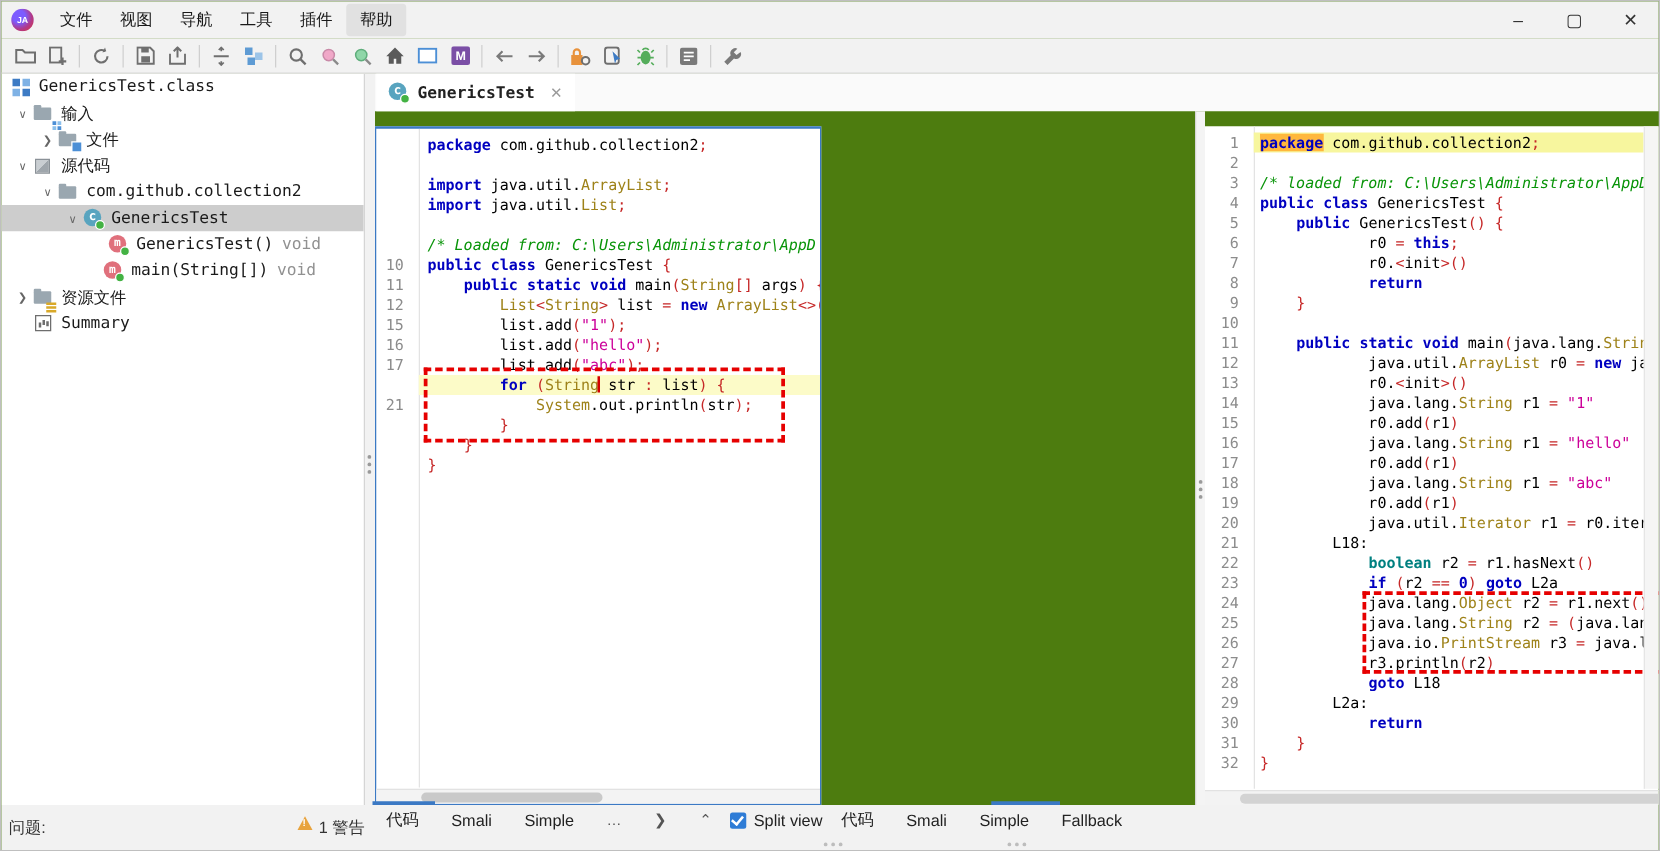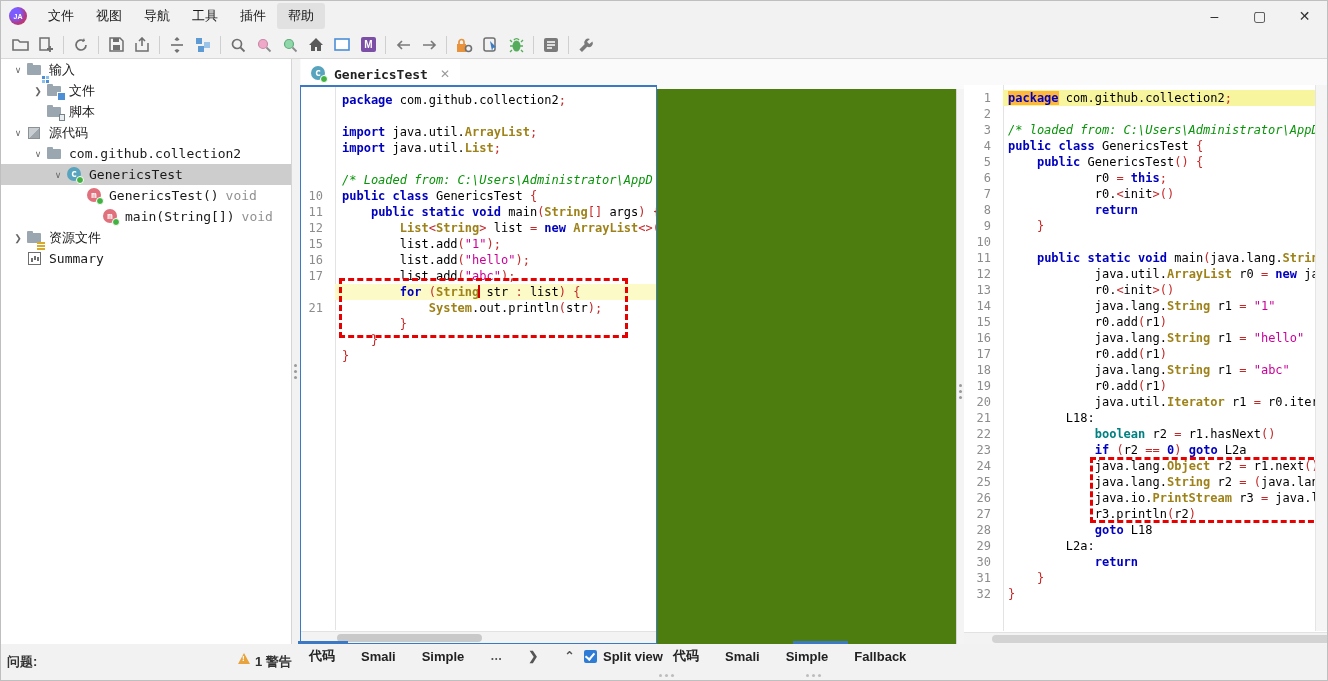--- a/index.html
+++ b/index.html
@@ -42,50 +42,50 @@
   .split-v1{position:absolute;left:291px;top:58px;width:8px;bottom:36px;background:#F2F2F2;}
   .split-v2{position:absolute;left:955px;top:88px;width:8px;bottom:36px;background:#F4F4F4;border-left:1px solid #D6D6D6;box-sizing:border-box;}
   .grip-v{position:absolute;left:2px;width:3px;height:3px;border-radius:50%;background:#9A9A9A;box-shadow:0 6px 0 #9A9A9A,0 12px 0 #9A9A9A;}
   .grip-h{position:absolute;width:3px;height:3px;border-radius:50%;background:#BDBDBD;box-shadow:6px 0 0 #BDBDBD,12px 0 0 #BDBDBD;}
   
   .tabbar{position:absolute;left:299px;top:58px;right:0;height:30px;background:#FAFAFA;}
   .etab{position:absolute;left:1px;top:0;height:30px;background:#FFF;display:flex;align-items:center;padding:0 10px 0 10px;}
   .etab .i-class{display:inline-block;width:17px;height:16px;position:relative;margin-right:6px;}
   .etab-label{font:bold 13px "DejaVu Sans Mono","Liberation Mono",monospace;color:#222;}
   .etab-close{margin-left:12px;color:#9A9A9A;font-size:12px;}
-  .pane{position:absolute;top:84px;bottom:36px;background:#FFF;overflow:hidden;}
+  .pane{position:absolute;top:100px;bottom:36px;background:#FFF;overflow:hidden;}
   .pane-mid{left:299px;width:357px;border:1px solid #3B79C4;border-top-width:2px;box-sizing:border-box;}
   .pane-right{left:963px;right:0;}
   .code{position:absolute;left:0;right:0;top:0;bottom:13px;overflow:hidden;padding-top:5px;font:12px/16px "DejaVu Sans Mono","Liberation Mono",monospace;white-space:pre;}
   .pane-right .code{right:12px;}
   .gutsep{position:absolute;top:0;bottom:13px;width:1px;background:#E3E3E3;}
   .cl{display:flex;height:16px;}
   .ln{flex:0 0 22px;text-align:right;color:#8C8C8C;}
   .pane-right .ln{flex-basis:27px;}
   .cd{flex:1;margin-left:12px;padding-left:7px;}
   .pane-right .cd{padding-left:5px;}
   .cl.hlmid>.cd{background:#FCFBC8;}
   .cl.hlyellow>.cd{background:#F7F69E;}
   .tk-k{color:#0000C0;font-weight:bold;}
-  .tk-t{color:#9E8219;font-weight:bold;}
+  .tk-t{color:#9E8219;}
   .tk-s{color:#CC0099;}
   .tk-c{color:#089408;font-style:italic;}
   .tk-p{color:#C62828;}
   .tk-n{color:#000;}
   .tk-b{color:#008080;font-weight:bold;}
   .tk-m{color:#0000C0;font-weight:bold;background:#FFB83D;}
   .caret{display:inline-block;width:2px;height:13px;background:#D40000;vertical-align:-2px;margin:0 -1px;}
   .annot{position:absolute;border:3px dashed #E60000;box-sizing:border-box;pointer-events:none;}
   .annot-mid{left:38px;top:191px;width:289px;height:60px;}
   .annot-right{left:126px;top:372px;width:342px;height:66px;}
   .hscroll{position:absolute;left:0;right:0;bottom:0;height:12px;background:#F3F3F3;border-top:1px solid #E2E2E2;box-sizing:border-box;}
   .hthumb{position:absolute;top:2px;height:8px;background:#C9C9C9;border-radius:4px;}
   .vscroll{position:absolute;right:0;top:0;bottom:13px;width:12px;background:#F5F5F5;border-left:1px solid #E5E5E5;box-sizing:border-box;}
   
-  .bottombar{position:absolute;left:0;bottom:0;right:0;height:36px;background:#F2F2F2;font-weight:bold;}
+  .bottombar{position:absolute;left:0;bottom:0;right:0;height:36px;background:#F2F2F2;}
   .issues{position:absolute;left:6px;top:9px;color:#333;}
   .warnbox{position:absolute;left:237px;top:9px;display:flex;color:#333;}
   .warn-tri{width:0;height:0;border-left:6px solid transparent;border-right:6px solid transparent;border-bottom:11px solid #E8A33D;margin-right:5px;position:relative;}
   .warn-tri:after{content:"!";position:absolute;left:-2px;top:1px;color:#FFF;font:bold 8px "Liberation Sans",sans-serif;}
   .btabs{position:absolute;top:3px;display:flex;align-items:center;gap:26px;color:#222;}
   .btabs .chev{color:#555;font-size:12px;}
   .tab-ind{position:absolute;height:3px;background:#3B79C4;top:-3px;}
   .splitview{position:absolute;left:583px;top:5px;display:flex;align-items:center;}
   .cbx{width:13px;height:13px;background:#2E7CD6;border-radius:2px;margin-right:6px;position:relative;}
   .cbx:after{content:"";position:absolute;left:3px;top:1px;width:4px;height:7px;border:solid #FFF;border-width:0 2px 2px 0;transform:rotate(40deg);}
@@ -236,40 +236,37 @@
     <span class="tsep"></span>
     <span class="tbtn">
         <svg width="16" height="16">
           <path d="M14.5 4.5a4 4 0 0 1-5.3 5.3L4 15l-2.6-2.6 5.2-5.2a4 4 0 0 1 5.3-5.3L9 4.8l2.2 2.2z" fill="#7A7A7A"></path>
         </svg>
       </span>
   </div>
 
   <div class="left-panel" id="tree">
       <div class="trow" style="padding-left: 8px;">
+        <span class="ticon i-grid"><span class="ovl"></span></span>
+        <span class="tlabel">GenericsTest.class</span>
+      </div>
+      <div class="trow" style="padding-left: 8px;">
         <span class="texp">∨</span>
         <span class="ticon i-folder ov-grid">
           <span class="ovl"></span>
         </span>
         <span class="tlabel">输入</span>
       </div>
       <div class="trow" style="padding-left: 28px;">
         <span class="texp">❯</span>
         <span class="ticon i-folder ov-blue">
           <span class="ovl"></span>
         </span>
         <span class="tlabel">文件</span>
       </div>
-      <div class="trow" style="padding-left: 28px;">
-        <span class="texp"></span>
-        <span class="ticon i-folder ov-doc">
-          <span class="ovl"></span>
-        </span>
-        <span class="tlabel">脚本</span>
-      </div>
       <div class="trow" style="padding-left: 8px;">
         <span class="texp">∨</span>
         <span class="ticon i-cube"><span class="ovl"></span></span>
         <span class="tlabel">源代码</span>
       </div>
       <div class="trow" style="padding-left: 28px;">
         <span class="texp">∨</span>
         <span class="ticon i-folder"><span class="ovl"></span></span>
         <span class="tlabel">com.github.collection2</span>
       </div>
@@ -277,21 +274,21 @@
         <span class="texp">∨</span>
         <span class="ticon i-class"><span class="ovl"></span></span>
         <span class="tlabel">GenericsTest</span>
       </div>
       <div class="trow" style="padding-left: 68px;">
         <span class="texp"></span>
         <span class="ticon i-method"><span class="ovl"></span></span>
         <span class="tlabel">GenericsTest()</span>
         <span class="tsuffix">void</span>
       </div>
-      <div class="trow" style="padding-left: 84px;">
+      <div class="trow" style="padding-left: 64px;">
         <span class="texp"></span>
         <span class="ticon i-method"><span class="ovl"></span></span>
         <span class="tlabel">main(String[])</span>
         <span class="tsuffix">void</span>
       </div>
       <div class="trow" style="padding-left: 8px;">
         <span class="texp">❯</span>
         <span class="ticon i-folder ov-res">
           <span class="ovl"></span>
         </span>

